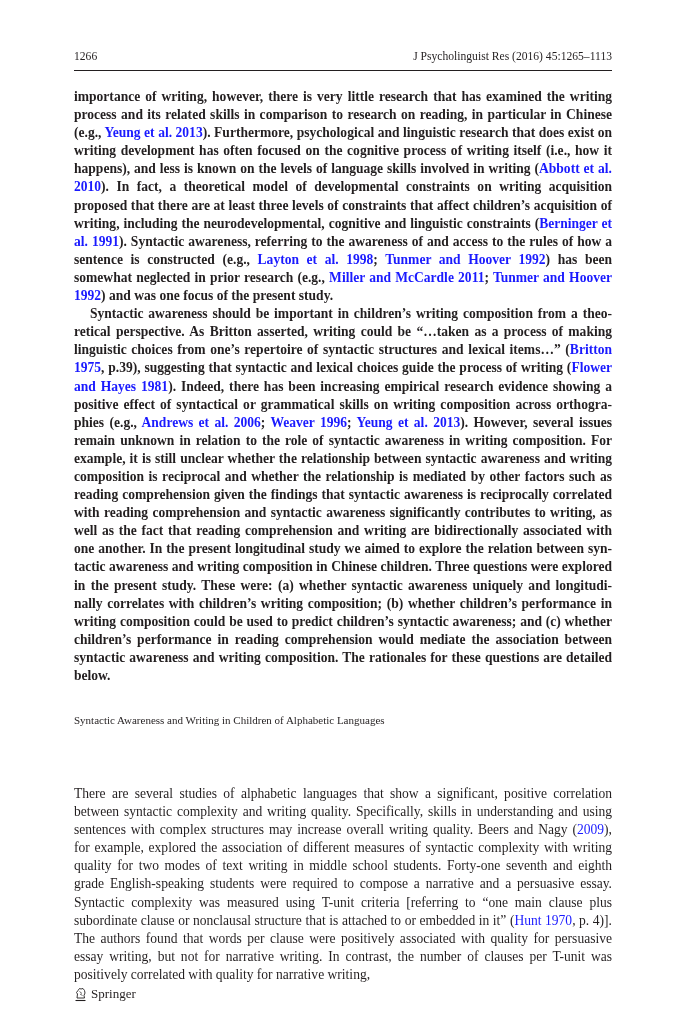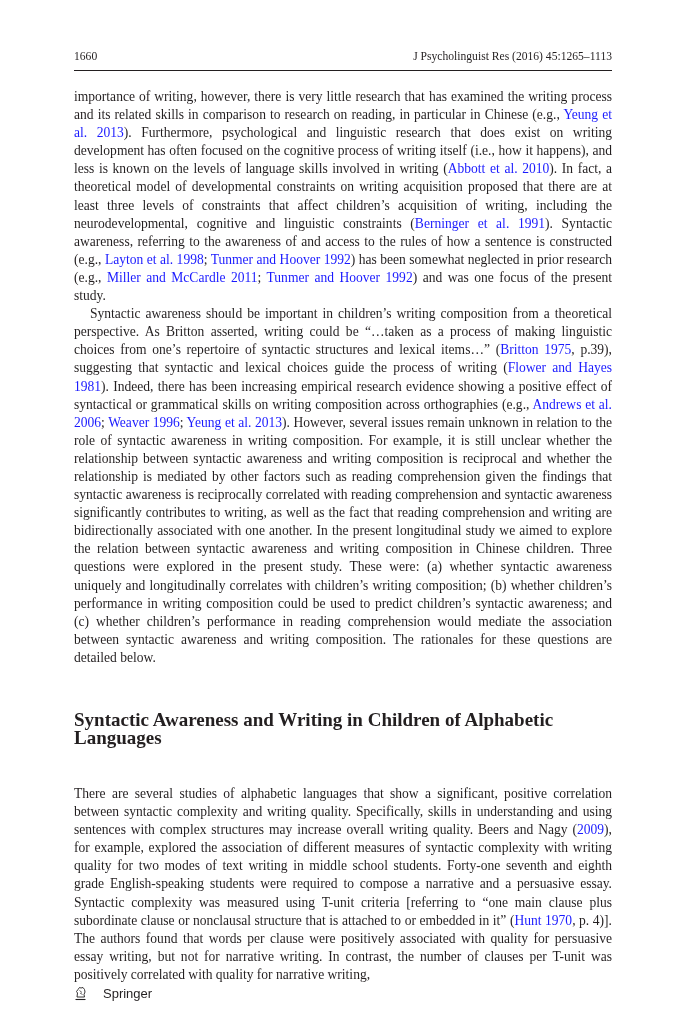--- a/index.html
+++ b/index.html
@@ -14,45 +14,45 @@
     }
     .rule {
       position: absolute; left: 74px; top: 70px; width: 538px; height: 0;
       border-top: 1.3px solid #231f20;
     }
     .body-block {
       position: absolute; left: 74px; top: 88px; width: 538px;
       font-size: 13.55px; line-height: 18.1px;
       text-align: justify; hyphens: manual;
     }
-    .body-block p { margin: 0; }
+    .body-block p { margin: 0; font-weight: bold; }
     .indent { text-indent: 16px; }
     a.cite { color: #1a1aff; text-decoration: none; }
     .section-title {
       position: absolute; left: 74px; top: 711px; width: 538px;
-      font-weight: bold; font-size: 19px; line-height: 18px;
+      font-weight: normal; font-size: 11px; line-height: 18px;
     }
     .body-block-2 {
       position: absolute; left: 74px; top: 750px; width: 538px;
       font-size: 13.55px; line-height: 18.1px; text-align: justify; margin-top: 35px;
     }
     .body-block-2 p { margin: 0; }
     .footer {
       position: absolute; left: 74px; top: 986px; font-size: 13px;
-      display: flex; align-items: center; gap: 16px;
-      font-family: Liberation Sans, sans-serif;
+      display: flex; align-items: center; gap: 4px;
+      font-family: Liberation Serif, serif;
       justify-content: space-between;
     }
     .springer-icon { width: 13px; height: 15px; display: inline-block; }
   </style>
 </head>
 <body>
 
 <div class="header">
-  <span>1660</span>
+  <span>1266</span>
   <span>J Psycholinguist Res (2016) 45:1265–1113</span>
 </div>
 <div class="rule"></div>
 
 <div class="body-block">
   <p><span>importance of writing, however, there is very little research that has examined the writing process and its related skills in comparison to research on reading, in particular in Chinese (e.g., </span><a class="cite">Yeung et al. 2013</a><span>). Furthermore, psychological and linguistic research that does exist on writing development has often focused on the cognitive process of writing itself (i.e., how it happens), and less is known on the levels of language skills involved in writing (</span><a class="cite">Abbott et al. 2010</a><span>). In fact, a theoretical model of developmental constraints on writing acquisition proposed that there are at least three levels of constraints that affect children’s acquisition of writing, including the neurodevelopmental, cognitive and linguistic constraints (</span><a class="cite">Berninger et al. 1991</a><span>). Syntactic awareness, referring to the awareness of and access to the rules of how a sentence is constructed (e.g., </span><a class="cite">Layton et al. 1998</a><span>; </span><a class="cite">Tunmer and Hoover 1992</a><span>) has been somewhat neglected in prior research (e.g., </span><a class="cite">Miller and McCardle 2011</a><span>; </span><a class="cite">Tunmer and Hoover 1992</a><span>) and was one focus of the present study.</span></p>
   <p class="indent"><span>Syntactic awareness should be important in children’s writing composition from a theo­retical perspective. As Britton asserted, writing could be “…taken as a process of making linguistic choices from one’s repertoire of syntactic structures and lexical items…” (</span><a class="cite">Britton 1975</a><span>, p.39), suggesting that syntactic and lexical choices guide the process of writing (</span><a class="cite">Flower and Hayes 1981</a><span>). Indeed, there has been increasing empirical research evidence showing a positive effect of syntactical or grammatical skills on writing composition across orthogra­phies (e.g., </span><a class="cite">Andrews et al. 2006</a><span>; </span><a class="cite">Weaver 1996</a><span>; </span><a class="cite">Yeung et al. 2013</a><span>). However, several issues remain unknown in relation to the role of syntactic awareness in writing composition. For example, it is still unclear whether the relationship between syntactic awareness and writing composition is reciprocal and whether the relationship is mediated by other factors such as reading comprehension given the findings that syntactic awareness is reciprocally correlated with reading comprehension and syntactic awareness significantly contributes to writing, as well as the fact that reading comprehension and writing are bidirectionally associated with one another. In the present longitudinal study we aimed to explore the relation between syn­tactic awareness and writing composition in Chinese children. Three questions were explored in the present study. These were: (a) whether syntactic awareness uniquely and longitudi­nally correlates with children’s writing composition; (b) whether children’s performance in writing composition could be used to predict children’s syntactic awareness; and (c) whether children’s performance in reading comprehension would mediate the association between syntactic awareness and writing composition. The rationales for these questions are detailed below.</span></p>
 </div>
 
 <div class="section-title">Syntactic Awareness and Writing in Children of Alphabetic Languages</div>

